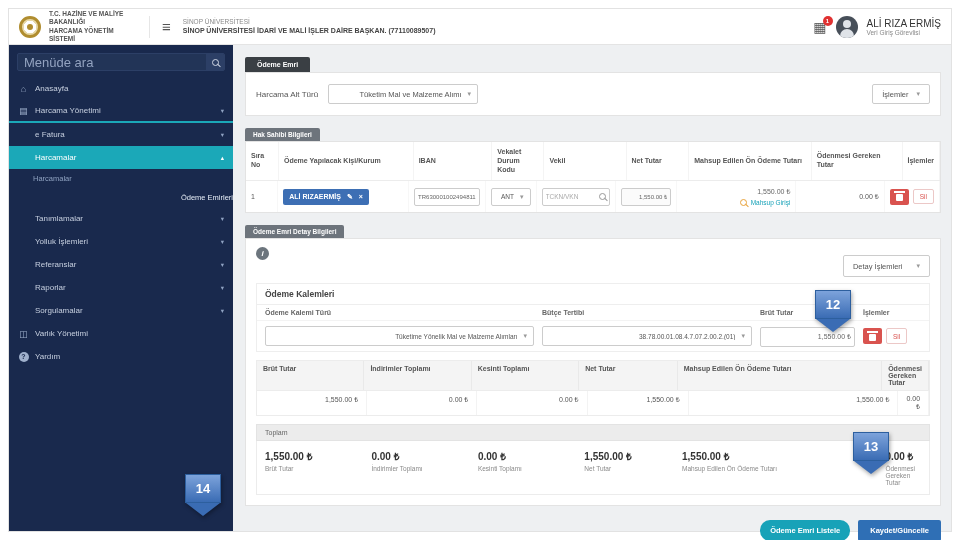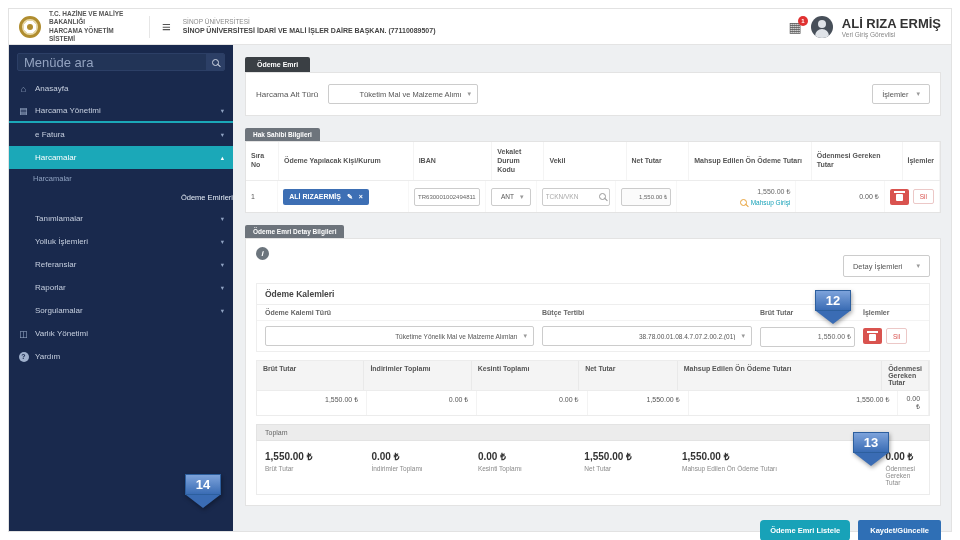--- a/index.html
+++ b/index.html
@@ -24,21 +24,21 @@
   .top-right { margin-left: auto; display: flex; align-items: center; gap: 9px; }
   .apps { position: relative; font-size: 14px; color: #555; line-height: 1; cursor: pointer; }
   .badge { position: absolute; top: -4px; right: -6px; min-width: 10px; height: 10px;
            background: #e03131; color: #fff; font-size: 6px; line-height: 10px; text-align: center;
            border-radius: 50%; font-weight: bold; }
   .avatar { width: 22px; height: 22px; border-radius: 50%; background: #474f59; position: relative; overflow: hidden; }
   .avatar::before { content: ""; position: absolute; top: 4px; left: 50%; transform: translateX(-50%);
                     width: 8px; height: 8px; border-radius: 50%; background: #dfe3e8; }
   .avatar::after { content: ""; position: absolute; top: 13px; left: 50%; transform: translateX(-50%);
                    width: 14px; height: 9px; border-radius: 7px 7px 0 0; background: #dfe3e8; }
-  .uname { font-size: 13px; font-weight: bold; color: #333; }
+  .uname { font-size: 10px; font-weight: normal; color: #333; }
   .urole { font-size: 6.5px; color: #888; }
 
   
   .body { flex: 1; display: flex; min-height: 0; }
   .sidebar { flex: 0 0 126px; background: #19294d; display: flex; flex-direction: column; }
   .search-wrap { margin: 8px 8px 6px; display: flex; height: 18px; border-radius: 2px; overflow: hidden;
                  background: #223457; border: 1px solid #2c3f66; }
   .search-wrap input { flex: 1; min-width: 0; background: transparent; border: none; outline: none;
                        color: #cfd6e4; font-size: 13px; padding: 0 6px; font-family: Liberation Sans, sans-serif; }
   .search-wrap input::placeholder { color: #93a3c0; }
@@ -138,29 +138,29 @@
 
   .toplam-bar { background: #ececec; border: 1px solid #e3e3e3; font-size: 7px; color: #666;
                 padding: 4px 8px; margin-top: 8px; }
   .toplam-row { display: flex; background: #fff; border: 1px solid #ececec; border-top: none; padding: 8px; }
   .tp-value { font-size: 10px; font-weight: bold; color: #333; }
   .tp-label { font-size: 6.5px; color: #8a8a8a; margin-top: 2px; }
   .tp { padding-right: 6px; }
 
   
   .actions { display: flex; justify-content: flex-end; gap: 8px; margin-top: 14px; }
-  .btn-teal { background: #18a2b8; color: #fff; border: none; border-radius: 4px; font-size: 7.5px;
+  .btn-teal { background: #18a2b8; color: #fff; border: none; border-radius: 10px; font-size: 7.5px;
               font-weight: bold; padding: 6px 10px; cursor: pointer; font-family: inherit; }
   .btn-primary { background: #2f6fb5; color: #fff; border: none; border-radius: 2px; font-size: 7.5px;
                  font-weight: bold; padding: 6px 12px; cursor: pointer; font-family: inherit; }
 
   
   .callout { position: absolute; z-index: 50; display: flex; flex-direction: column; align-items: center;
              filter: drop-shadow(1px 2px 2px rgba(0,0,0,.35)); pointer-events: none; }
-  .co-num { width: 36px; height: 21px; background: linear-gradient(#7da3db, #3a6cb4);
+  .co-num { width: 36px; height: 29px; background: linear-gradient(#7da3db, #3a6cb4);
             border: 1px solid #2d5f9e; color: #fff; font-size: 13px; font-weight: bold;
             display: flex; align-items: center; justify-content: center; }
   .co-arrow { width: 0; height: 0; border-left: 17px solid transparent; border-right: 17px solid transparent;
               border-top: 13px solid #3a6cb4; }
 </style>
 </head>
 <body>
 
 <div class="app">
 

